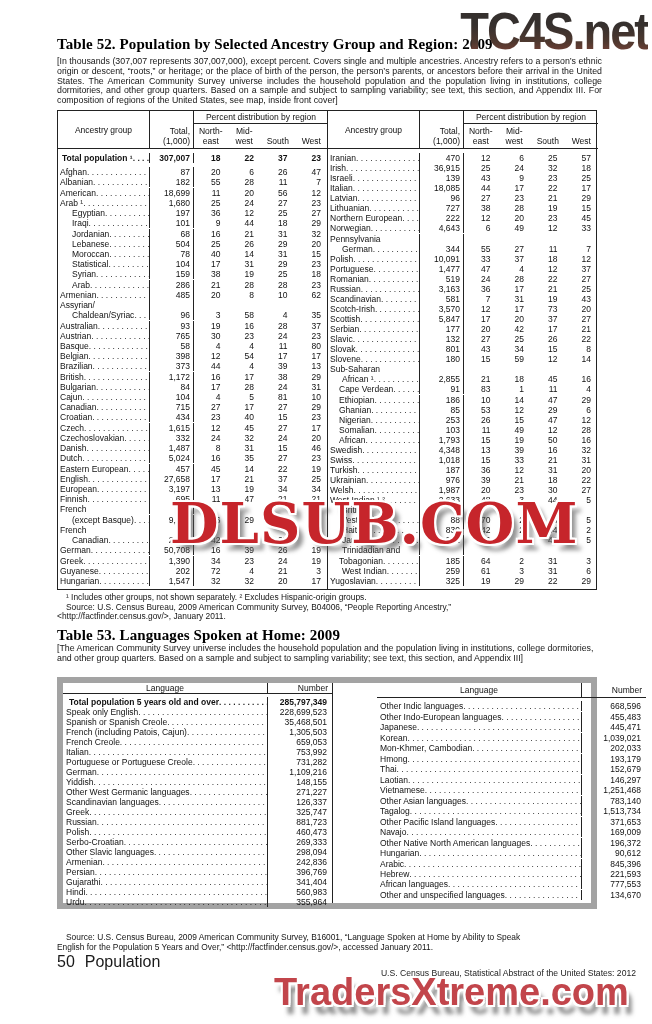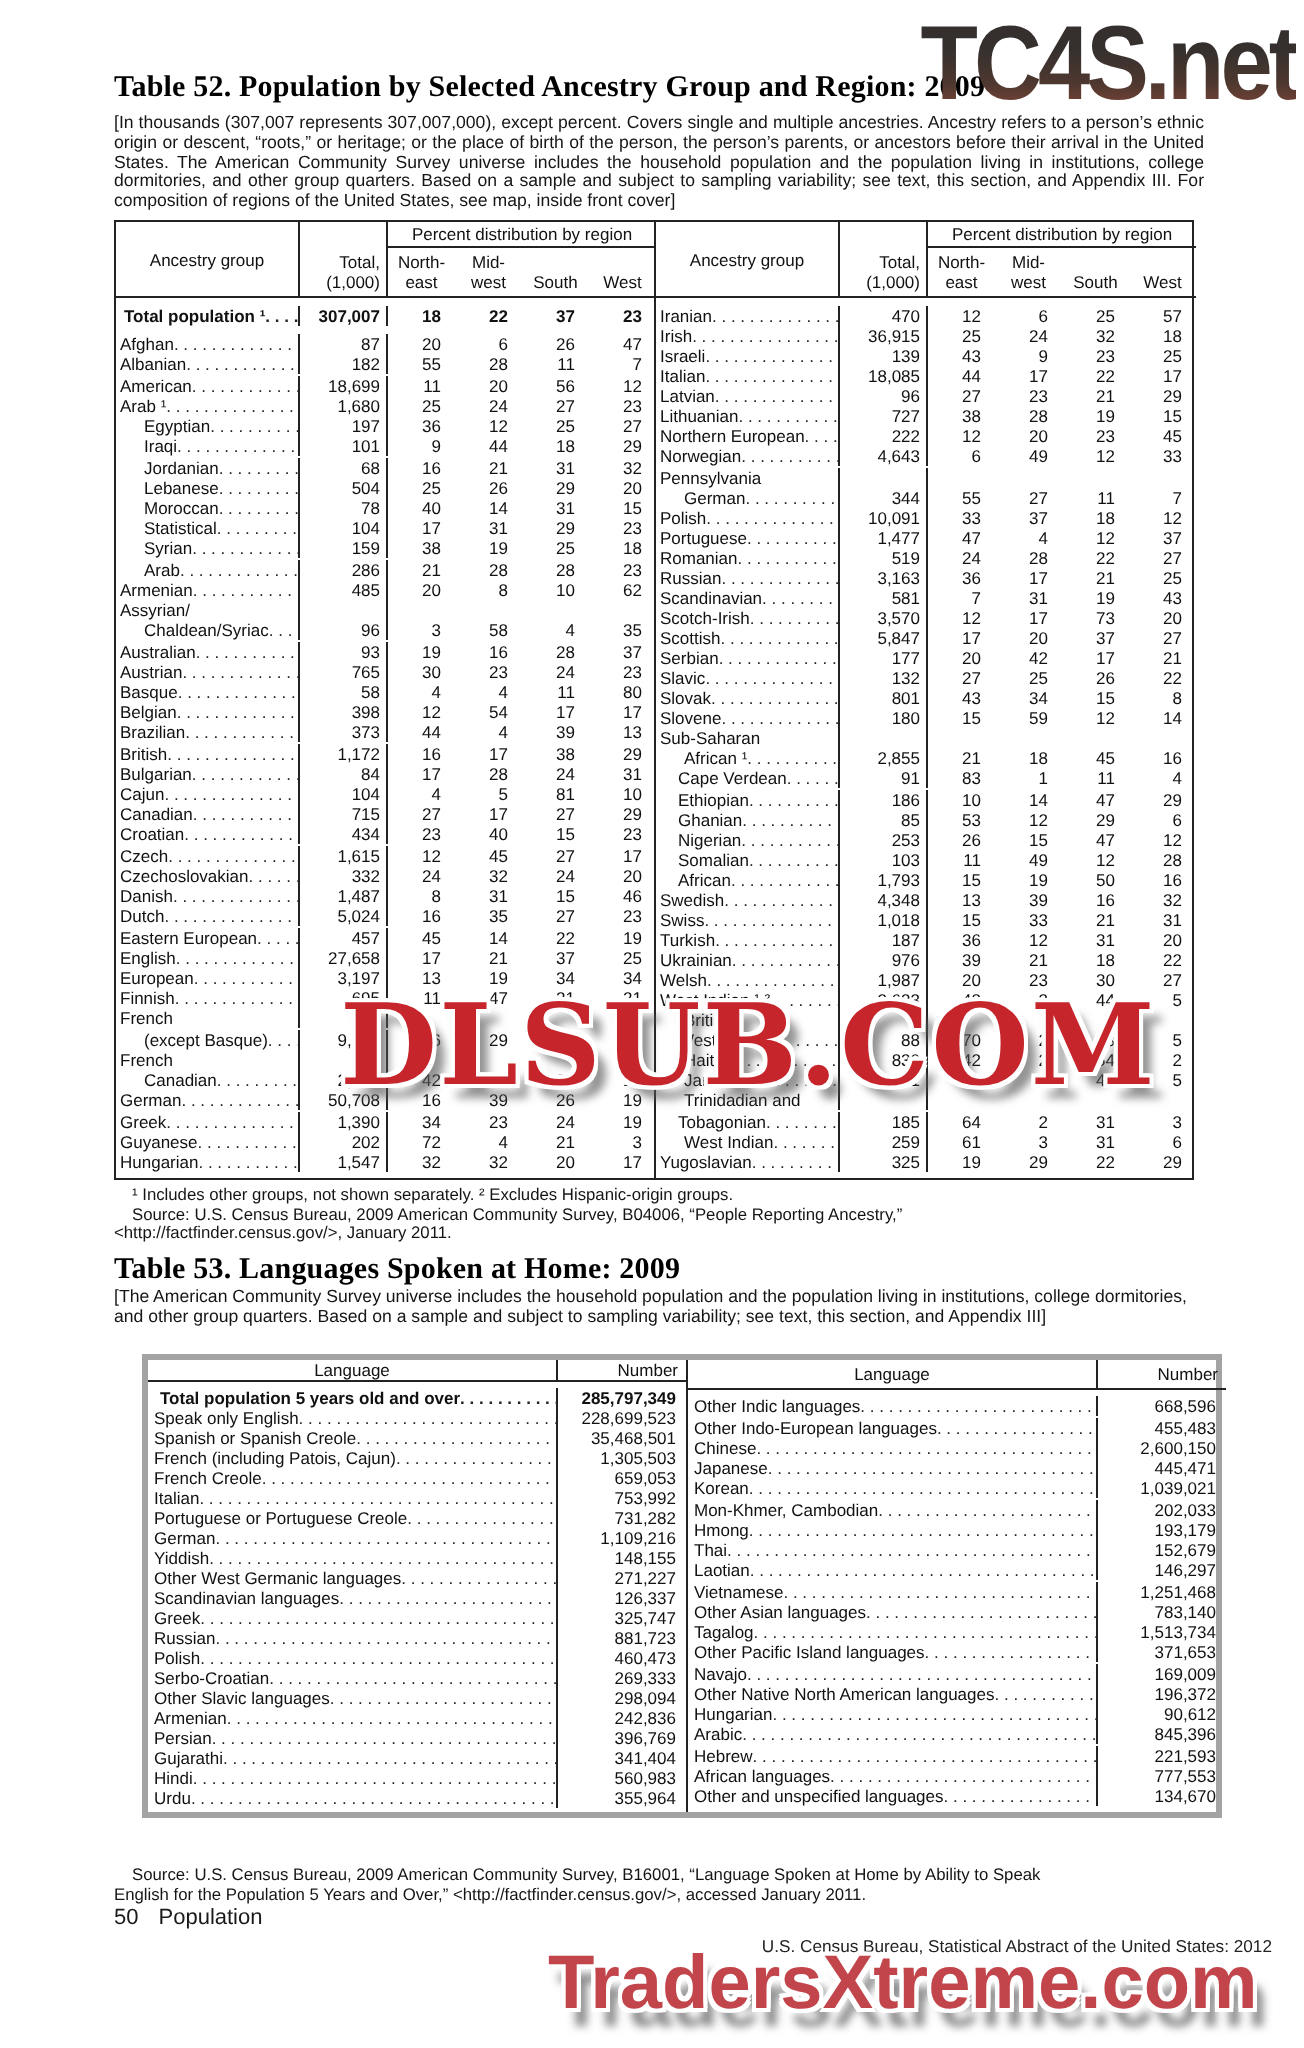--- a/index.html
+++ b/index.html
@@ -37,35 +37,35 @@
   .dots::after{content:" . . . . . . . . . . . . . . . . . . . . . . . . . . . . . . . . . . . . . . . . . . . . . . . . . . . . . . . . . . . . . . . . . . . .";}
   .ct{border-right:1px solid #222;text-align:right;padding-right:3px;box-sizing:border-box;}
   .cp{text-align:right;padding-right:7px;}
   .b{font-weight:bold;}
   .r52.b{margin-bottom:4px;}
   .r52.b .cl{padding-left:4px;}
   
   .tfoot{position:absolute;left:57px;width:545px;font-size:8.4px;line-height:9.6px;color:#151515;}
   .tfoot .ind{padding-left:9px;}
   
-  .t53{position:absolute;left:71px;top:677px;width:540px;height:232px;border:3px solid #a3a3a3;
-       box-sizing:border-box;display:flex;font-size:8.5px;}
+  .t53{position:absolute;left:57px;top:677px;width:540px;height:232px;border:6px solid #a3a3a3;
+       box-sizing:border-box;display:flex;font-size:8.5px;gap:44px;}
   .half53{width:270px;box-sizing:border-box;display:flex;flex-direction:column;}
   .half53.lft{border-right:1px solid #222;}
   .t53head{display:grid;grid-template-columns:205px 64px;height:15px;border-bottom:1px solid #222;box-sizing:border-box;}
   .h-lang{display:flex;align-items:center;justify-content:center;border-right:1px solid #222;}
   .h-num{display:flex;align-items:center;justify-content:flex-end;padding-right:4px;}
   .body53{flex:1;display:flex;flex-direction:column;justify-content:space-between;
           padding:3px 0 3px 0;box-sizing:border-box;}
   .r53{display:grid;grid-template-columns:205px 64px;box-sizing:border-box;}
   .r53 .cl{padding-left:3px;}
   .r53.b .cl{padding-left:6px;}
   .cn{text-align:right;padding-right:5px;}
   
-  .pgfoot{position:absolute;left:57px;top:953px;font-size:11px;color:#1a1a1a;}
+  .pgfoot{position:absolute;left:57px;top:953px;font-size:16px;color:#1a1a1a;}
   .pgfoot .num{margin-right:10px;}
   .credit{position:absolute;right:16px;top:968px;font-size:8.6px;color:#222;white-space:nowrap;}
   
   .wm-top{position:absolute;top:0px;right:4px;font-family:"Liberation Sans",sans-serif;font-weight:bold;
           font-size:47px;letter-spacing:-2px;transform:scaleY(1.12);transform-origin:top right;
           background:linear-gradient(180deg,#35302e 40%,#4e382f 68%,#7e4338 90%,#8f4c40 100%);
           -webkit-background-clip:text;background-clip:text;color:transparent;-webkit-text-fill-color:transparent;}
   .wm-mid{position:absolute;left:170px;top:490px;font-family:"DejaVu Serif",serif;font-weight:bold;
           font-size:56px;letter-spacing:1px;color:#c6252b;
           text-shadow:2px 2px 0 #fff,-2px -2px 0 #fff,2px -2px 0 #fff,-2px 2px 0 #fff,
@@ -1254,27 +1254,20 @@
           </div>
           <div class="r53">
             <div class="cl">
               <span class="lt">Other Indo-European languages</span>
               <span class="dots"></span>
             </div>
             <div class="cn">455,483</div>
           </div>
           <div class="r53">
             <div class="cl">
-              <span class="lt">Chinese</span>
-              <span class="dots"></span>
-            </div>
-            <div class="cn">2,600,150</div>
-          </div>
-          <div class="r53">
-            <div class="cl">
               <span class="lt">Japanese</span>
               <span class="dots"></span>
             </div>
             <div class="cn">445,471</div>
           </div>
           <div class="r53">
             <div class="cl">
               <span class="lt">Korean</span>
               <span class="dots"></span>
             </div>

